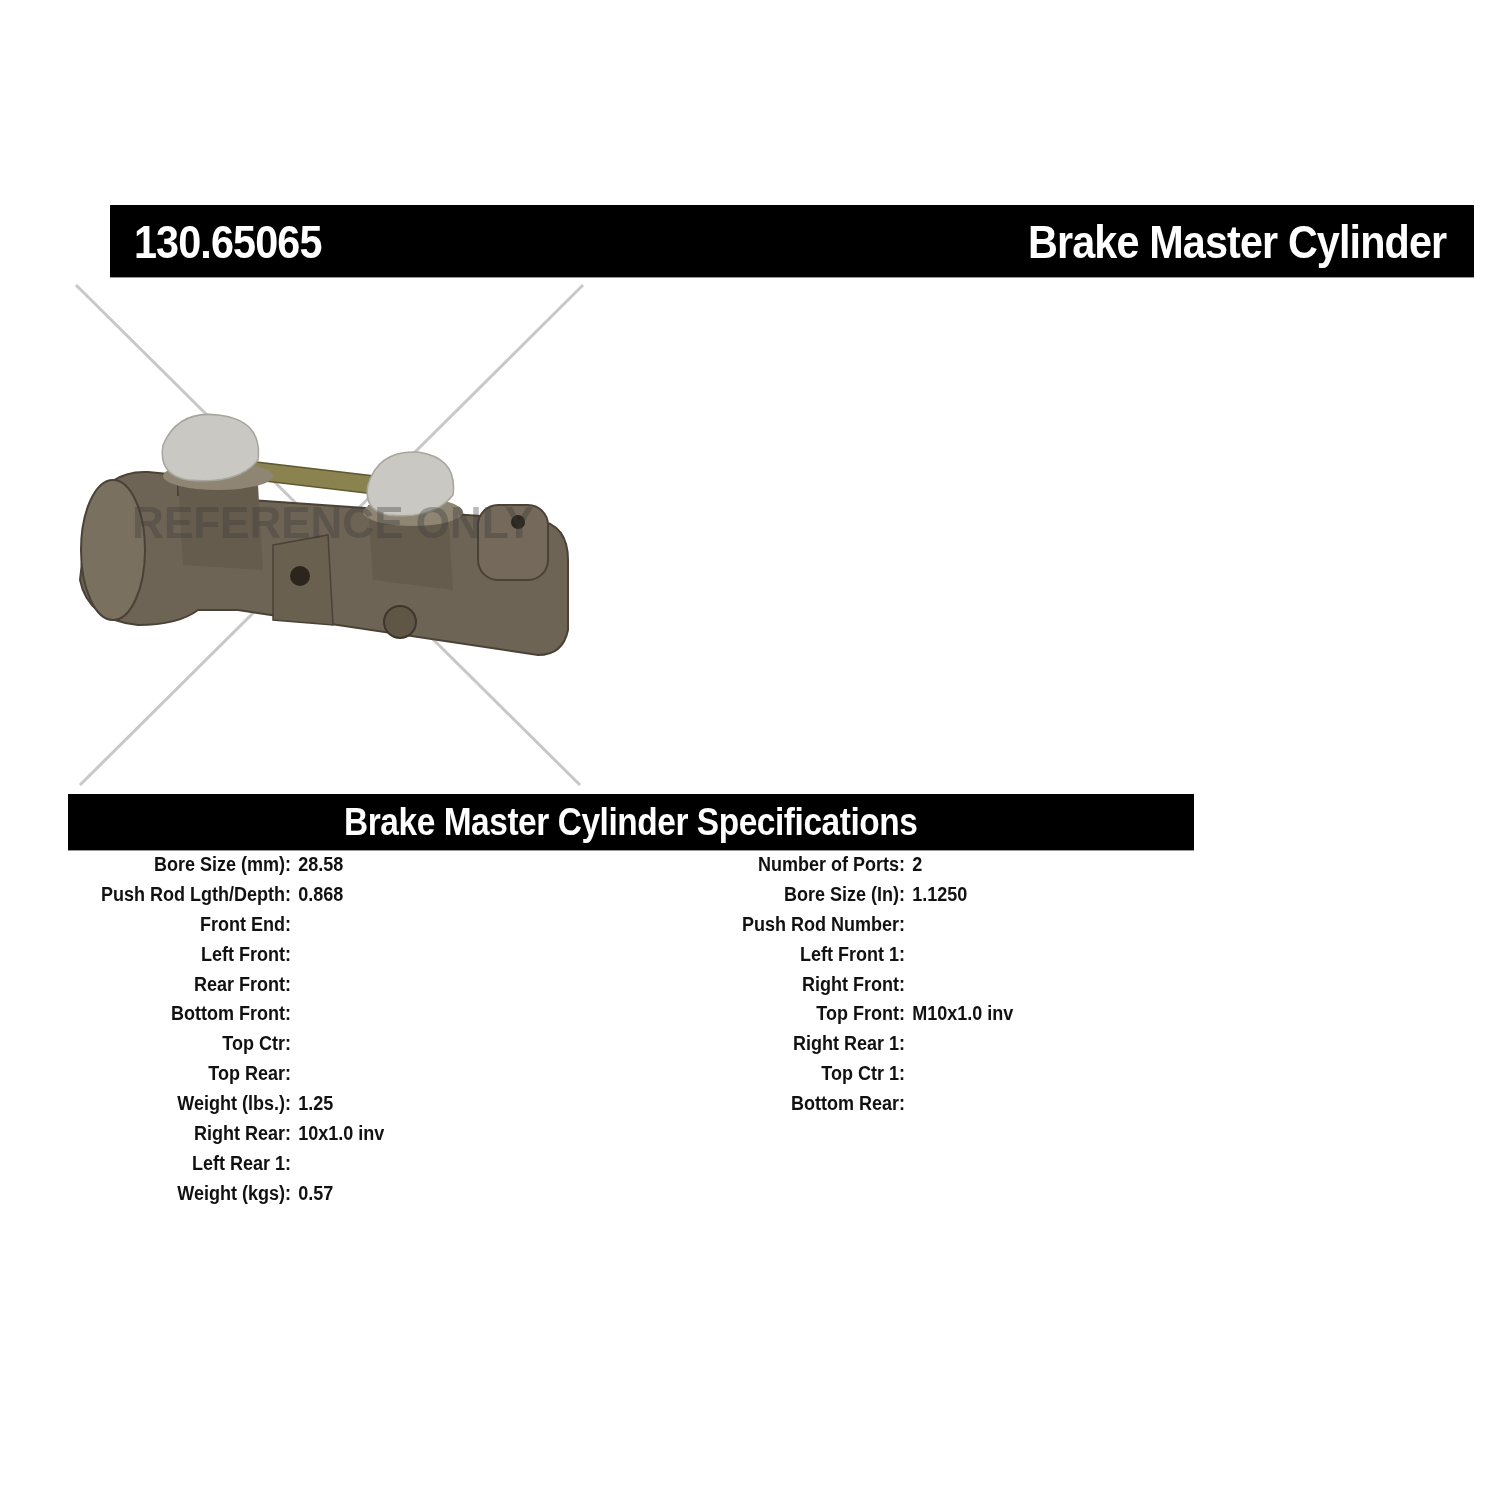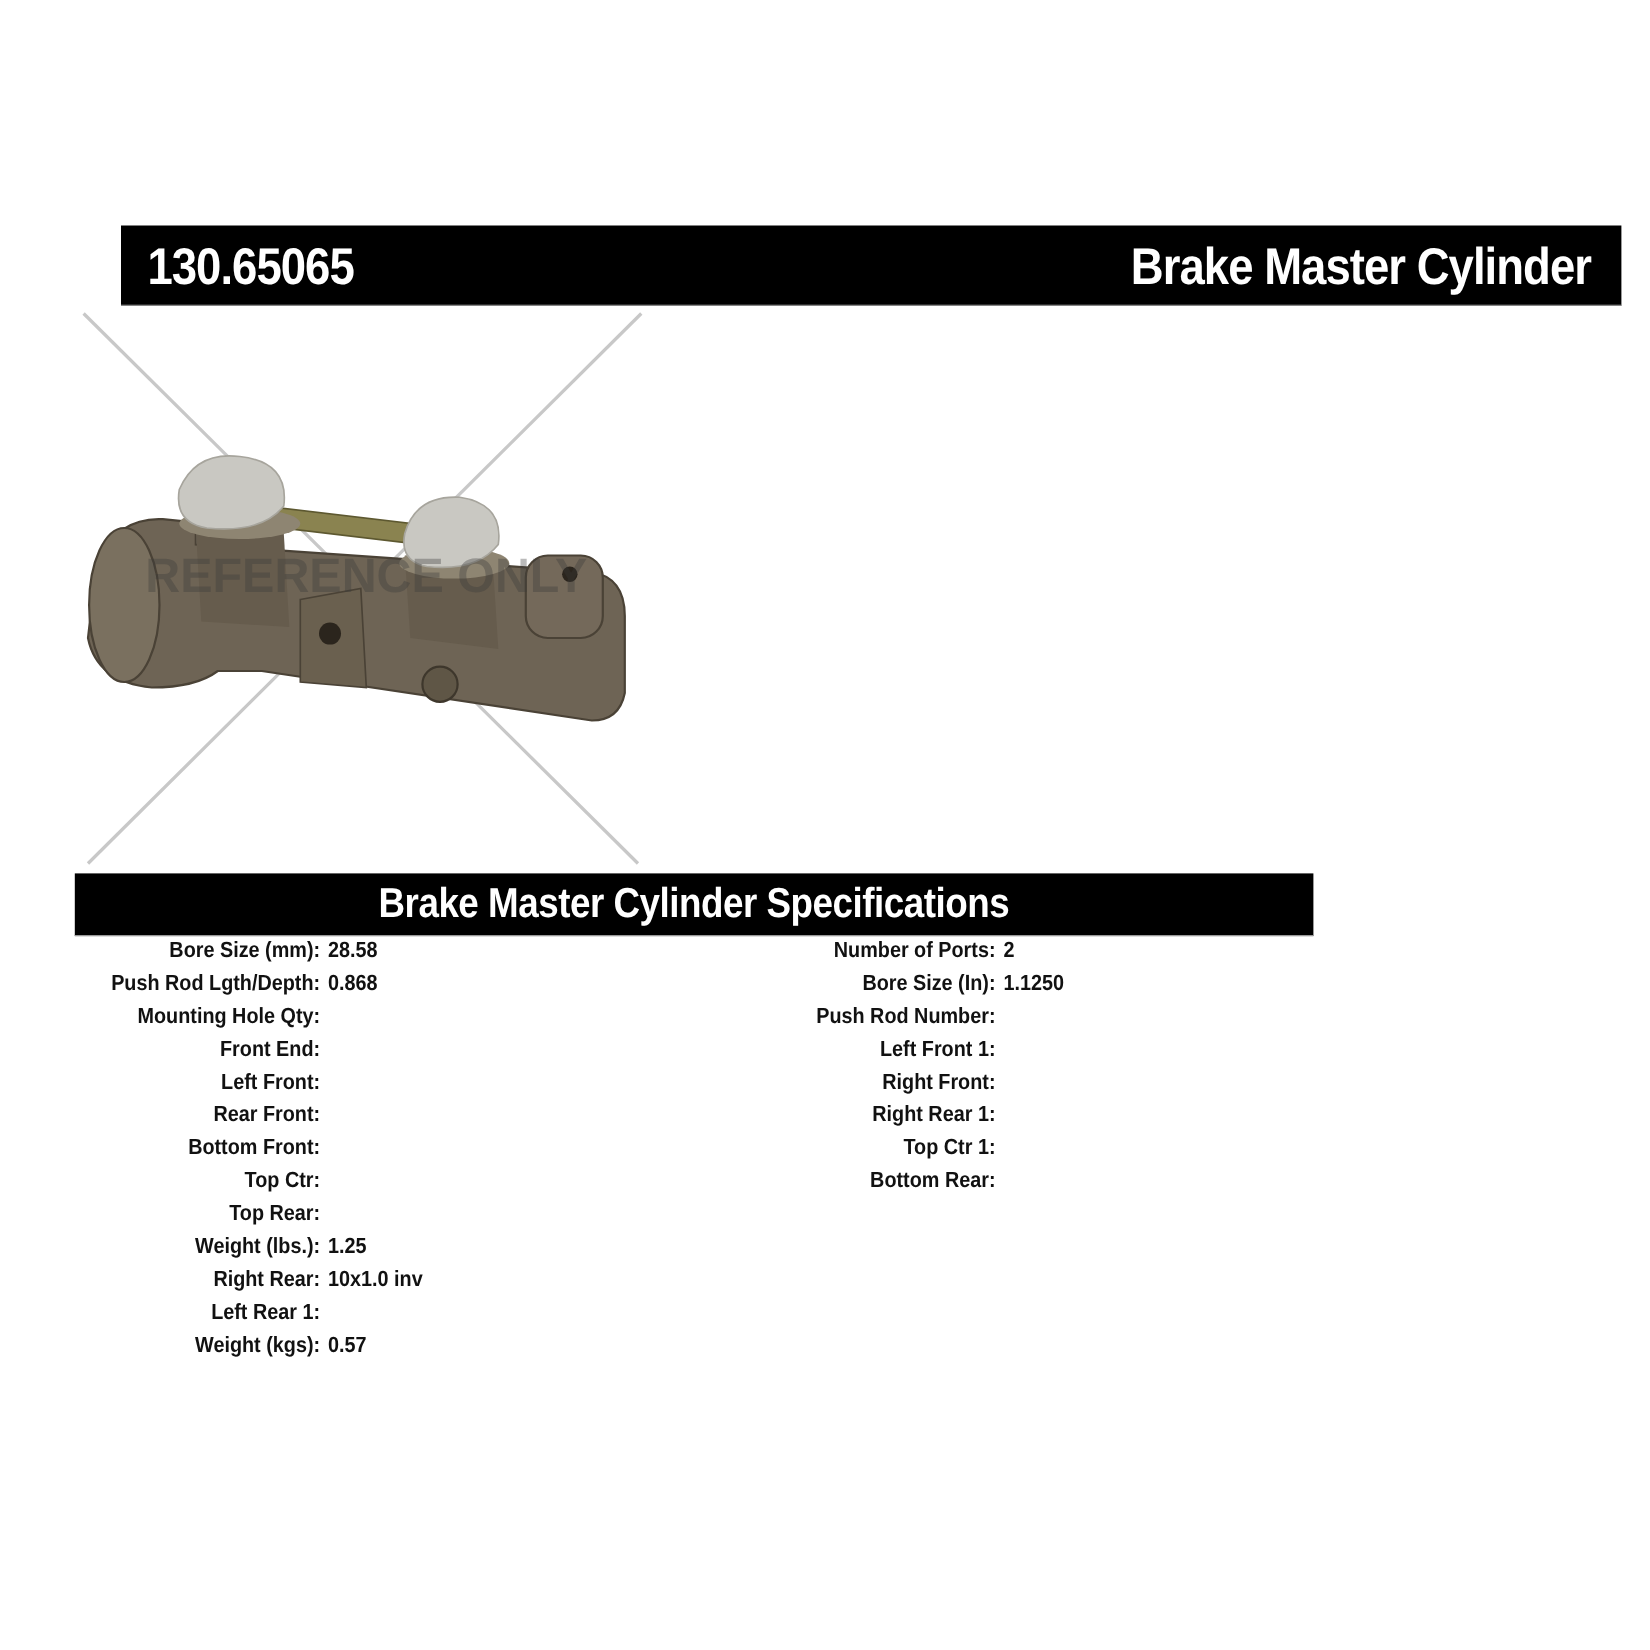--- a/index.html
+++ b/index.html
@@ -150,24 +150,20 @@
 <div class="spec-col left">
   <div class="spec-row">
       <span class="spec-label">Bore Size (mm):</span>
       <span class="spec-value">28.58</span>
     </div>
   <div class="spec-row">
       <span class="spec-label">Push Rod Lgth/Depth:</span>
       <span class="spec-value">0.868</span>
     </div>
   <div class="spec-row">
-      <span class="spec-label">Mounting Hole Qty:</span>
-      <span class="spec-value"></span>
-    </div>
-  <div class="spec-row">
       <span class="spec-label">Front End:</span>
       <span class="spec-value"></span>
     </div>
   <div class="spec-row">
       <span class="spec-label">Left Front:</span>
       <span class="spec-value"></span>
     </div>
   <div class="spec-row">
       <span class="spec-label">Rear Front:</span>
       <span class="spec-value"></span>
@@ -217,20 +213,24 @@
     </div>
   <div class="spec-row">
       <span class="spec-label">Left Front 1:</span>
       <span class="spec-value"></span>
     </div>
   <div class="spec-row">
       <span class="spec-label">Right Front:</span>
       <span class="spec-value"></span>
     </div>
   <div class="spec-row">
+      <span class="spec-label">Top Front:</span>
+      <span class="spec-value">M10x1.0 inv</span>
+    </div>
+  <div class="spec-row">
       <span class="spec-label">Right Rear 1:</span>
       <span class="spec-value"></span>
     </div>
   <div class="spec-row">
       <span class="spec-label">Top Ctr 1:</span>
       <span class="spec-value"></span>
     </div>
   <div class="spec-row">
       <span class="spec-label">Bottom Rear:</span>
       <span class="spec-value"></span>

